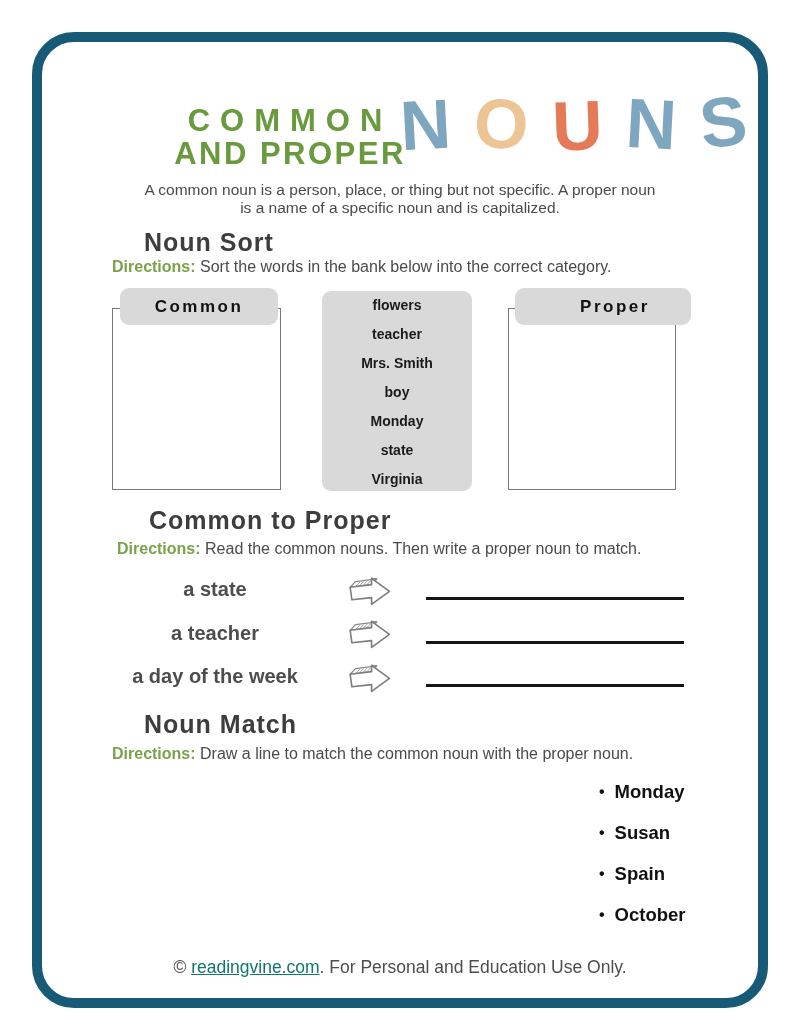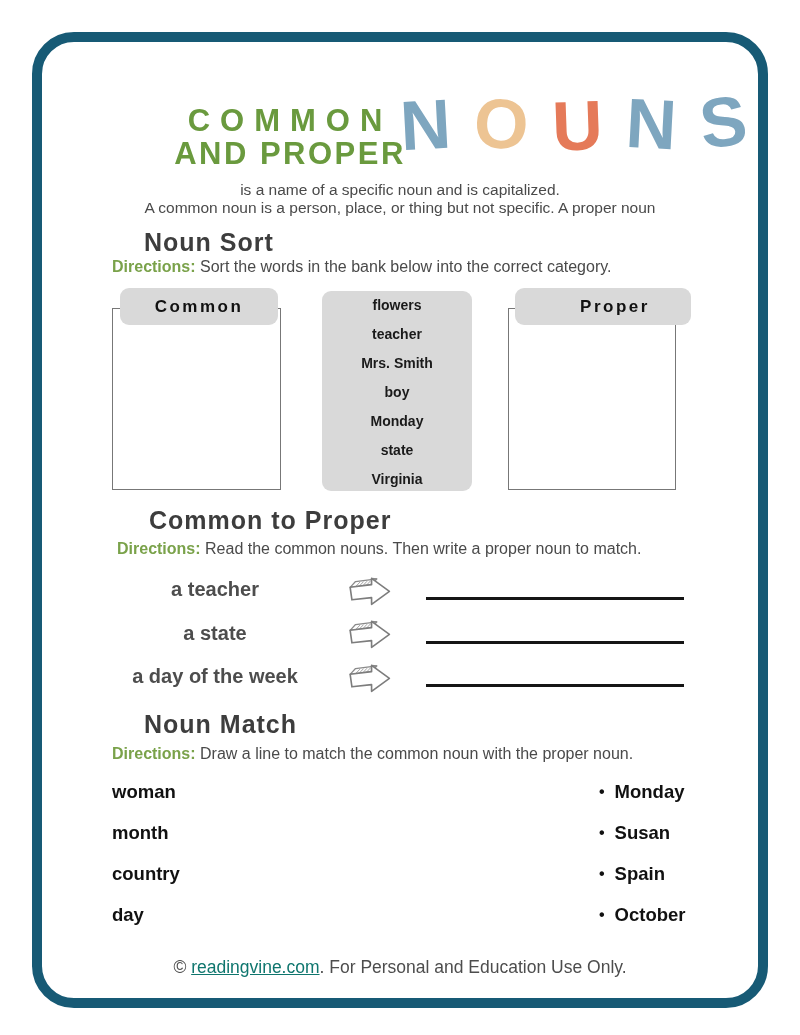--- a/index.html
+++ b/index.html
@@ -82,22 +82,22 @@
     <div class="l2">AND PROPER</div>
   </div>
   <div class="title-nouns">
     <span style="color: rgb(126, 166, 191);">N</span>
     <span style="color: rgb(237, 196, 147);">O</span>
     <span style="color: rgb(229, 122, 89);">U</span>
     <span style="color: rgb(126, 166, 191);">N</span>
     <span style="color: rgb(126, 166, 191);">S</span>
   </div>
   <div class="subtitle">
+    <div>A common noun is a person, place, or thing but not specific. A proper noun</div>
     <div>is a name of a specific noun and is capitalized.</div>
-    <div>A common noun is a person, place, or thing but not specific. A proper noun</div>
   </div>
 
   <div class="section-heading" style="left:112px;top:228px;">Noun Sort</div>
   <div class="directions" style="left:112px;top:258px;">
     <span class="dir-label">Directions:</span><span> Sort the words in the bank below into the correct category.</span>
   </div>
 
   <div class="category-box box-common"></div>
   <div class="category-chip chip-common">Common</div>
 
@@ -113,53 +113,53 @@
 
   <div class="category-box box-proper"></div>
   <div class="category-chip chip-proper">Proper</div>
 
   <div class="section-heading" style="left:117px;top:506px;">Common to Proper</div>
   <div class="directions" style="left:117px;top:540px;">
     <span class="dir-label">Directions:</span><span> Read the common nouns. Then write a proper noun to match.</span>
   </div>
 
   <div class="ctp-rows">
+    <div class="ctp-row">
+      <div class="ctp-label">a state</div>
+      <svg class="ctp-arrow" viewBox="0 0 56 44" width="50" height="40">
+        <path d="M8,19 L32,16 L38,9.5 L14,12.5 Z" fill="#fdfdfd" stroke="#8a8a8a" stroke-width="1.4" stroke-linejoin="round"></path>
+        <g stroke="#9a9a9a" stroke-width="1">
+          <line x1="14" y1="18.4" x2="19" y2="13.1"></line>
+            <line x1="18" y1="17.9" x2="23" y2="12.6"></line>
+          <line x1="22" y1="17.4" x2="27" y2="12.1"></line>
+            <line x1="26" y1="16.9" x2="31" y2="11.6"></line>
+          <line x1="30" y1="16.4" x2="35" y2="11.1"></line>
+        </g>
+        <path d="M32,9 L38,9.5" stroke="#8a8a8a" stroke-width="1.4" fill="none"></path>
+        <path d="M8,19 L32,16 L32,9 L52,23.5 L32,38 L32,30.5 L10,33 Z" fill="#ffffff" stroke="#7d7d7d" stroke-width="1.8" stroke-linejoin="round"></path>
+      </svg>
+      <div class="ctp-line"></div>
+    </div>
     <div class="ctp-row">
       <div class="ctp-label">a teacher</div>
       <svg class="ctp-arrow" viewBox="0 0 56 44" width="50" height="40">
         <path d="M8,19 L32,16 L38,9.5 L14,12.5 Z" fill="#fdfdfd" stroke="#8a8a8a" stroke-width="1.4" stroke-linejoin="round"></path>
         <g stroke="#9a9a9a" stroke-width="1">
           <line x1="14" y1="18.4" x2="19" y2="13.1"></line>
             <line x1="18" y1="17.9" x2="23" y2="12.6"></line>
           <line x1="22" y1="17.4" x2="27" y2="12.1"></line>
             <line x1="26" y1="16.9" x2="31" y2="11.6"></line>
           <line x1="30" y1="16.4" x2="35" y2="11.1"></line>
         </g>
         <path d="M32,9 L38,9.5" stroke="#8a8a8a" stroke-width="1.4" fill="none"></path>
         <path d="M8,19 L32,16 L32,9 L52,23.5 L32,38 L32,30.5 L10,33 Z" fill="#ffffff" stroke="#7d7d7d" stroke-width="1.8" stroke-linejoin="round"></path>
       </svg>
       <div class="ctp-line"></div>
     </div>
     <div class="ctp-row">
-      <div class="ctp-label">a state</div>
-      <svg class="ctp-arrow" viewBox="0 0 56 44" width="50" height="40">
-        <path d="M8,19 L32,16 L38,9.5 L14,12.5 Z" fill="#fdfdfd" stroke="#8a8a8a" stroke-width="1.4" stroke-linejoin="round"></path>
-        <g stroke="#9a9a9a" stroke-width="1">
-          <line x1="14" y1="18.4" x2="19" y2="13.1"></line>
-            <line x1="18" y1="17.9" x2="23" y2="12.6"></line>
-          <line x1="22" y1="17.4" x2="27" y2="12.1"></line>
-            <line x1="26" y1="16.9" x2="31" y2="11.6"></line>
-          <line x1="30" y1="16.4" x2="35" y2="11.1"></line>
-        </g>
-        <path d="M32,9 L38,9.5" stroke="#8a8a8a" stroke-width="1.4" fill="none"></path>
-        <path d="M8,19 L32,16 L32,9 L52,23.5 L32,38 L32,30.5 L10,33 Z" fill="#ffffff" stroke="#7d7d7d" stroke-width="1.8" stroke-linejoin="round"></path>
-      </svg>
-      <div class="ctp-line"></div>
-    </div>
-    <div class="ctp-row">
       <div class="ctp-label">a day of the week</div>
       <svg class="ctp-arrow" viewBox="0 0 56 44" width="50" height="40">
         <path d="M8,19 L32,16 L38,9.5 L14,12.5 Z" fill="#fdfdfd" stroke="#8a8a8a" stroke-width="1.4" stroke-linejoin="round"></path>
         <g stroke="#9a9a9a" stroke-width="1">
           <line x1="14" y1="18.4" x2="19" y2="13.1"></line>
             <line x1="18" y1="17.9" x2="23" y2="12.6"></line>
           <line x1="22" y1="17.4" x2="27" y2="12.1"></line>
             <line x1="26" y1="16.9" x2="31" y2="11.6"></line>
           <line x1="30" y1="16.4" x2="35" y2="11.1"></line>
         </g>
@@ -168,26 +168,20 @@
       </svg>
       <div class="ctp-line"></div>
     </div>
   </div>
 
   <div class="section-heading" style="left:112px;top:710px;">Noun Match</div>
   <div class="directions" style="left:112px;top:745px;">
     <span class="dir-label">Directions:</span><span> Draw a line to match the common noun with the proper noun.</span>
   </div>
 
-  <div class="match-left">
-    <div class="match-row">woman</div>
-    <div class="match-row">month</div>
-    <div class="match-row">country</div>
-    <div class="match-row">day</div>
-  </div>
   <div class="match-right">
     <div class="match-row">
       <span class="match-bullet">•</span>
       <span>Monday</span>
     </div>
     <div class="match-row">
       <span class="match-bullet">•</span>
       <span>Susan</span>
     </div>
     <div class="match-row">

